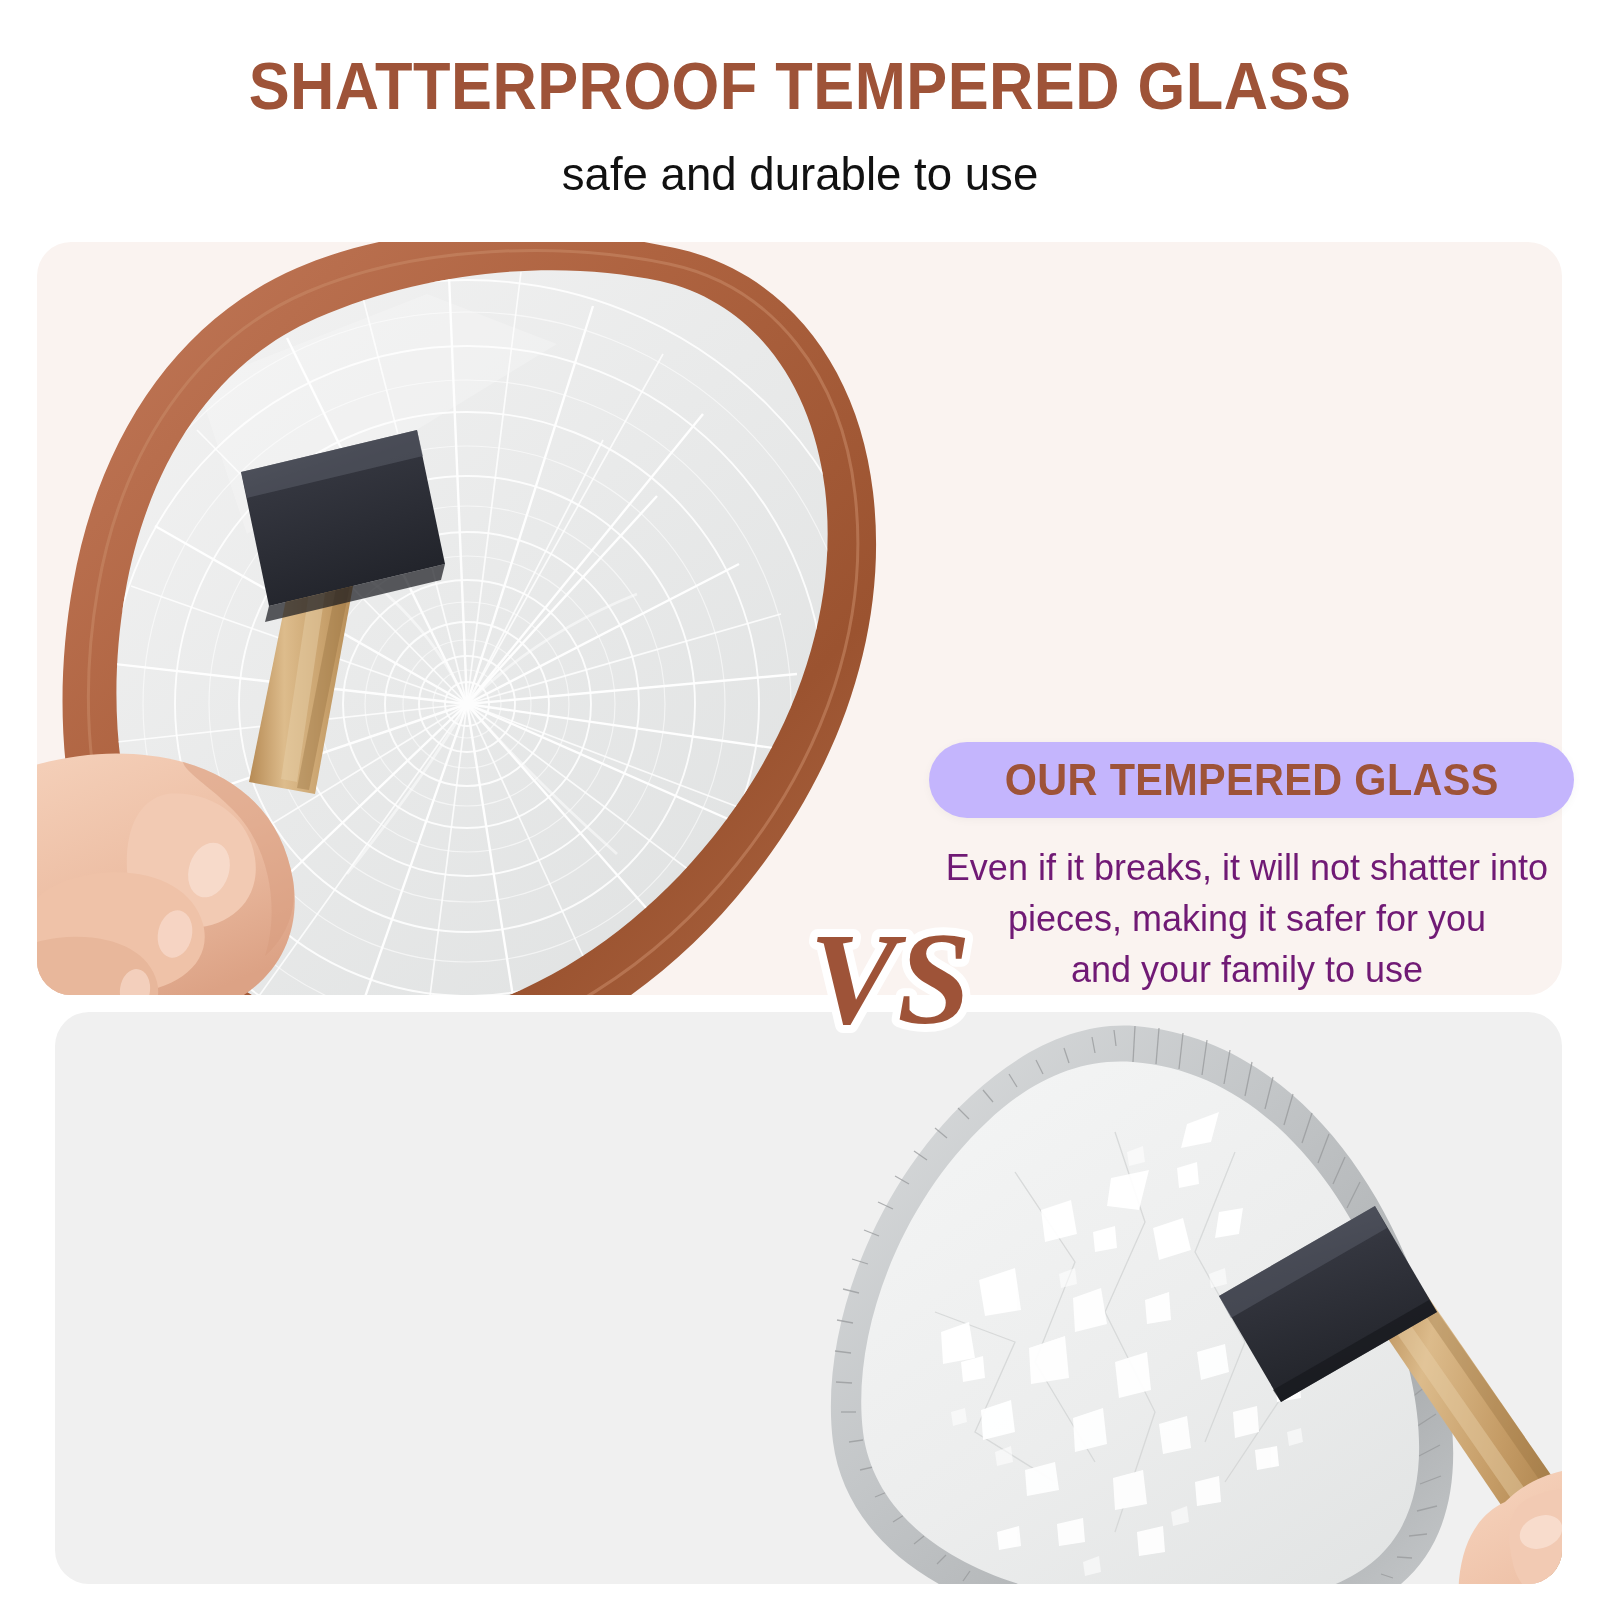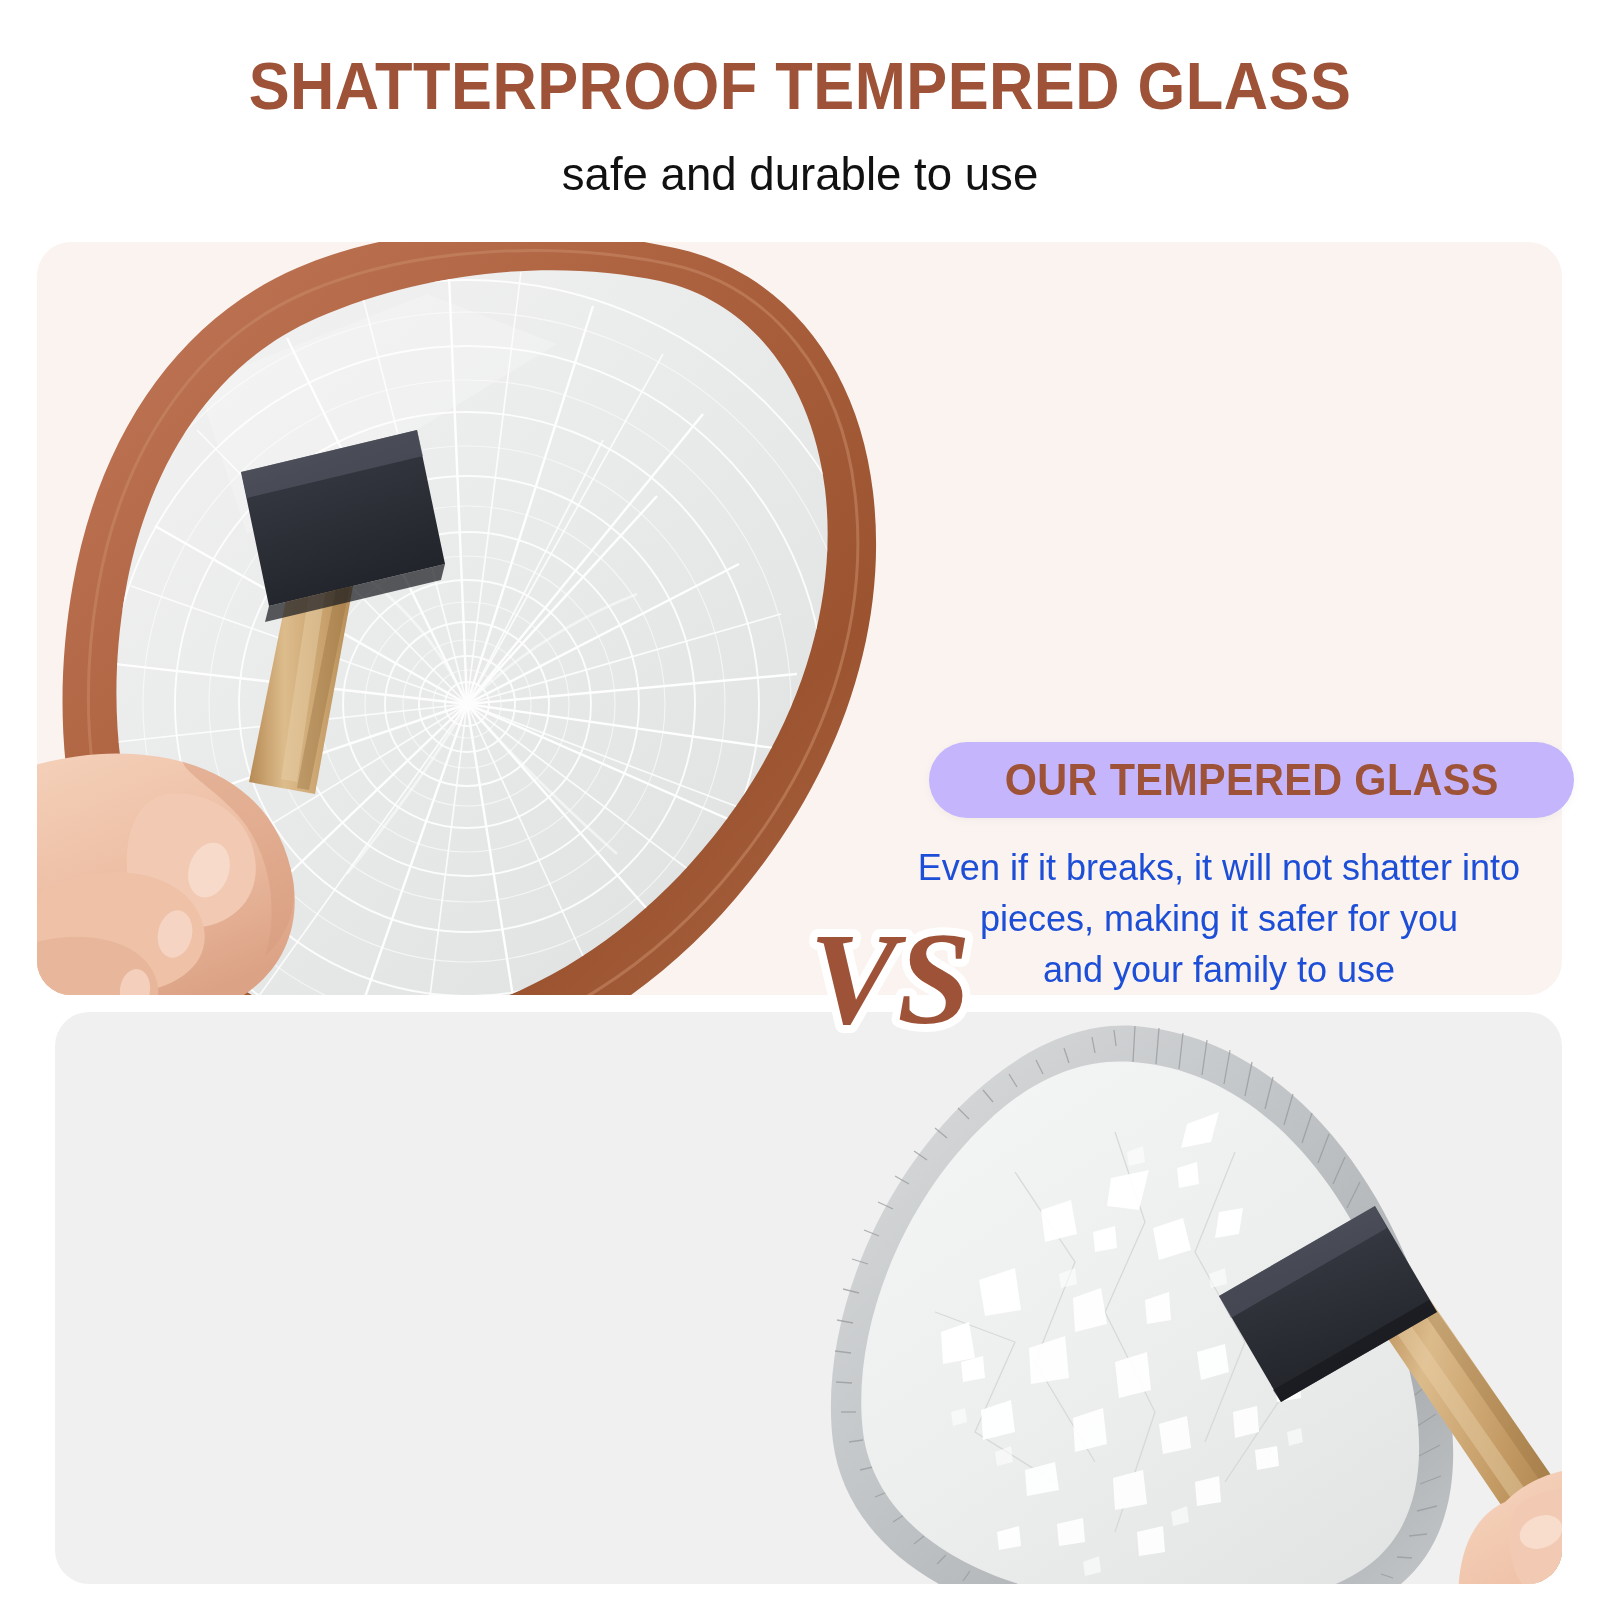--- a/index.html
+++ b/index.html
@@ -64,21 +64,21 @@
   }
   .pill-top .pill-label{color:#9E5338;}
 
   
   .copy{
     position:absolute;text-align:center;
     font-size:36px;line-height:1.42;
     white-space:pre-line;
     z-index:6;
   }
-  .copy-top{left:852px;top:600px;width:660px;color:#1d4ed8;}
+  .copy-top{left:880px;top:600px;width:660px;color:#701a75;}
 
   
   .vs{
     position:absolute;left:795px;top:905px;
     width:190px;height:150px;z-index:20;
     pointer-events:none;
   }
 
   
   .art{position:absolute;}

